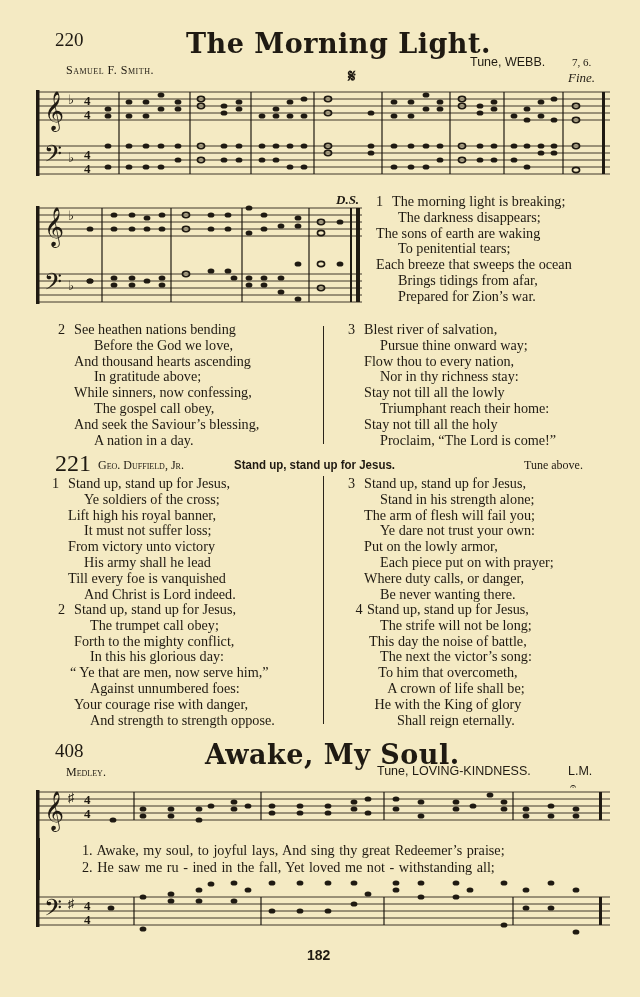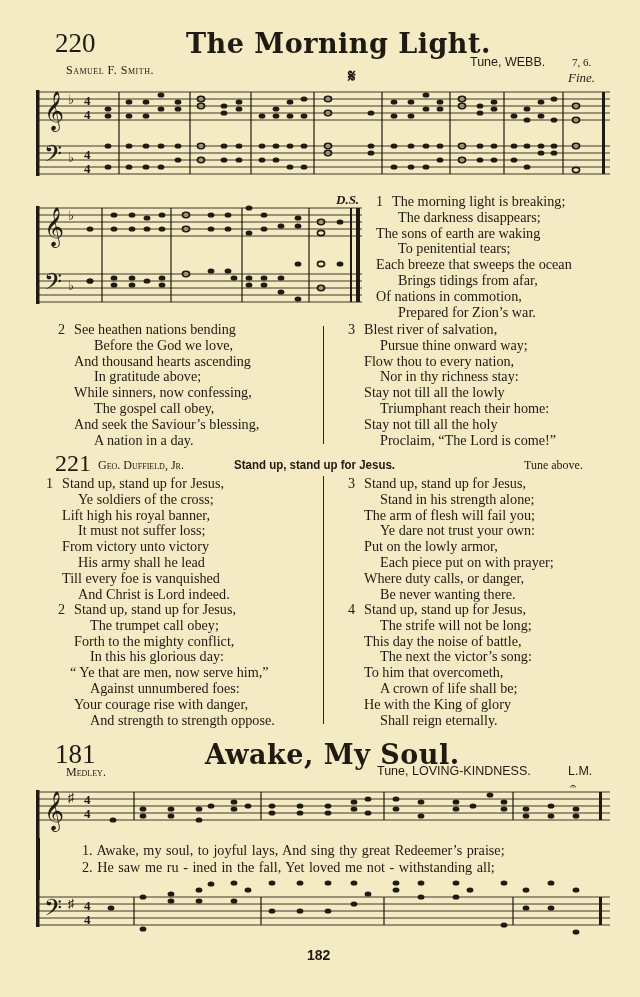--- a/index.html
+++ b/index.html
@@ -4,21 +4,21 @@
 <style>
   html, body { margin:0; padding:0; }
   body {
     width:640px; height:997px; overflow:hidden;
     background:#f4eac3;
     color:#1f1a12;
     font-family:"Liberation Serif", "DejaVu Serif", serif;
     position:relative;
   }
   .abs { position:absolute; }
-  .hymn-num { font-family:"Liberation Serif", serif; font-size:27px; line-height:1; }
+  .hymn-num { font-family:"Liberation Serif", serif; font-size:19px; line-height:1; }
   .blackletter {
     font-family:"DejaVu Serif", serif; font-weight:bold; font-size:27px;
     letter-spacing:0.5px; line-height:1; transform:scaleY(1.05);
   }
   .smallcaps { font-variant:small-caps; font-size:12px; letter-spacing:0.5px;margin-top:7px; }
   .tune { font-family:"Liberation Sans", "DejaVu Sans", sans-serif; font-size:12.5px;text-align:right; }
   .meter { font-size:11px; }
   .ital { font-style:italic; font-size:13px; }
   .verse { font-size:14.2px; line-height:15.8px; white-space:nowrap; }
   .verse .line { display:block; }
@@ -264,21 +264,20 @@
 </svg>
 <div class="abs ital" style="left:336px;top:192px;font-weight:bold;">D.S.</div>
 
 <div class="abs verse" style="left:376px;top:194px;">
   <span class="line first"><span class="vnum">1</span><span>The morning light is breaking;</span></span>
   <span class="line indent">The darkness disappears;</span>
   <span class="line" style="padding-left:0">The sons of earth are waking</span>
   <span class="line indent">To penitential tears;</span>
   <span class="line">Each breeze that sweeps the ocean</span>
   <span class="line indent">Brings tidings from afar,</span>
-  <span class="line">Of nations in commotion,</span>
   <span class="line indent">Prepared for Zion’s war.</span>
 </div>
 
 <div class="abs verse" style="left:58px;top:322px;">
   <span class="line"><span class="vnum">2</span><span>See heathen nations bending</span></span>
   <span class="line" style="padding-left:36px">Before the God we love,</span>
   <span class="line" style="padding-left:16px">And thousand hearts ascending</span>
   <span class="line" style="padding-left:36px">In gratitude above;</span>
   <span class="line" style="padding-left:16px">While sinners, now confessing,</span>
   <span class="line" style="padding-left:36px">The gospel call obey,</span>
@@ -296,21 +295,21 @@
   <span class="line" style="padding-left:32px">Triumphant reach their home:</span>
   <span class="line" style="padding-left:16px">Stay not till all the holy</span>
   <span class="line" style="padding-left:32px">Proclaim, “The Lord is come!”</span>
 </div>
 
 <div class="abs hymn-num" style="left:55px;top:451px;font-size:24px;">221</div>
 <div class="abs sc" style="left:98px;top:458px;">Geo. Duffield, Jr.</div>
 <div class="abs subhead" style="left:234px;top:458px;">Stand up, stand up for Jesus.</div>
 <div class="abs" style="left:524px;top:458px;font-size:12px;">Tune above.</div>
 
-<div class="abs verse" style="left:46px;top:476px;">
+<div class="abs verse" style="left:52px;top:476px;">
   <span class="line"><span class="vnum">1</span><span>Stand up, stand up for Jesus,</span></span>
   <span class="line" style="padding-left:32px">Ye soldiers of the cross;</span>
   <span class="line" style="padding-left:16px">Lift high his royal banner,</span>
   <span class="line" style="padding-left:32px">It must not suffer loss;</span>
   <span class="line" style="padding-left:16px">From victory unto victory</span>
   <span class="line" style="padding-left:32px">His army shall he lead</span>
   <span class="line" style="padding-left:16px">Till every foe is vanquished</span>
   <span class="line" style="padding-left:32px">And Christ is Lord indeed.</span>
 </div>
 
@@ -331,32 +330,32 @@
   <span class="line"><span class="vnum">3</span><span>Stand up, stand up for Jesus,</span></span>
   <span class="line" style="padding-left:32px">Stand in his strength alone;</span>
   <span class="line" style="padding-left:16px">The arm of flesh will fail you;</span>
   <span class="line" style="padding-left:32px">Ye dare not trust your own:</span>
   <span class="line" style="padding-left:16px">Put on the lowly armor,</span>
   <span class="line" style="padding-left:32px">Each piece put on with prayer;</span>
   <span class="line" style="padding-left:16px">Where duty calls, or danger,</span>
   <span class="line" style="padding-left:32px">Be never wanting there.</span>
 </div>
 
-<div class="abs verse" style="left:348px;top:602px;">
+<div class="abs verse" style="left:348px;top:602px;text-align:center;">
   <span class="line"><span class="vnum">4</span><span>Stand up, stand up for Jesus,</span></span>
   <span class="line" style="padding-left:32px">The strife will not be long;</span>
   <span class="line" style="padding-left:16px">This day the noise of battle,</span>
   <span class="line" style="padding-left:32px">The next the victor’s song:</span>
   <span class="line" style="padding-left:16px">To him that overcometh,</span>
   <span class="line" style="padding-left:32px">A crown of life shall be;</span>
   <span class="line" style="padding-left:16px">He with the King of glory</span>
   <span class="line" style="padding-left:32px">Shall reign eternally.</span>
 </div>
 
-<div class="abs hymn-num" style="left:55px;top:741px;">181</div>
+<div class="abs hymn-num" style="left:55px;top:741px;">408</div>
 <div class="abs blackletter" style="left:205px;top:741px;">Awake, My Soul.</div>
 <div class="abs sc" style="left:66px;top:765px;">Medley.</div>
 <div class="abs tune" style="left:377px;top:764px;">Tune, LOVING-KINDNESS.</div>
 <div class="abs tune" style="left:568px;top:764px;">L.M.</div>
 
 <svg class="staff" style="left:36px;top:782px;" width="574" height="56">
   <g stroke="#2a241a" stroke-width="0.9">
     <line x1="0" y1="10" x2="574" y2="10"></line>
       <line x1="0" y1="17" x2="574" y2="17"></line>
       <line x1="0" y1="24" x2="574" y2="24"></line>

